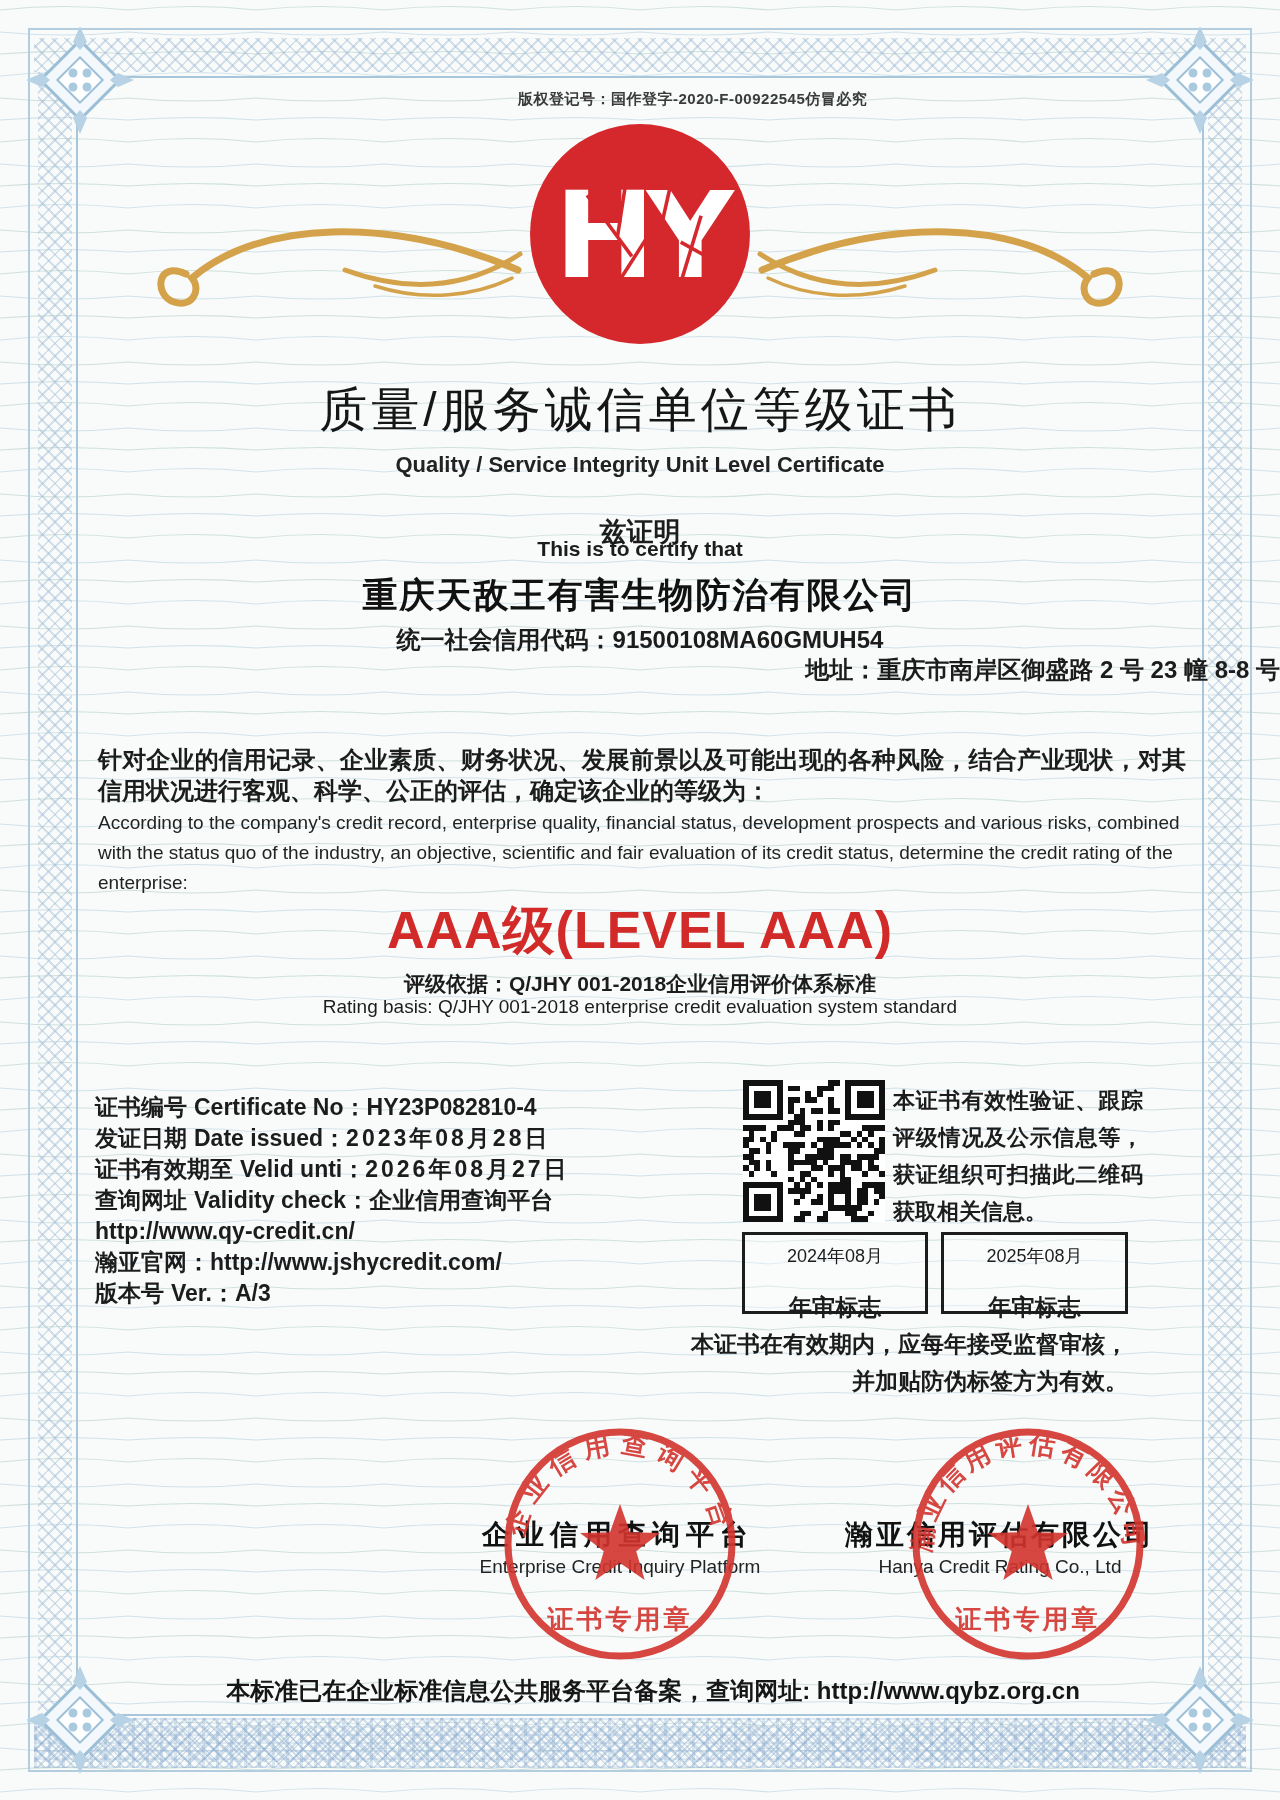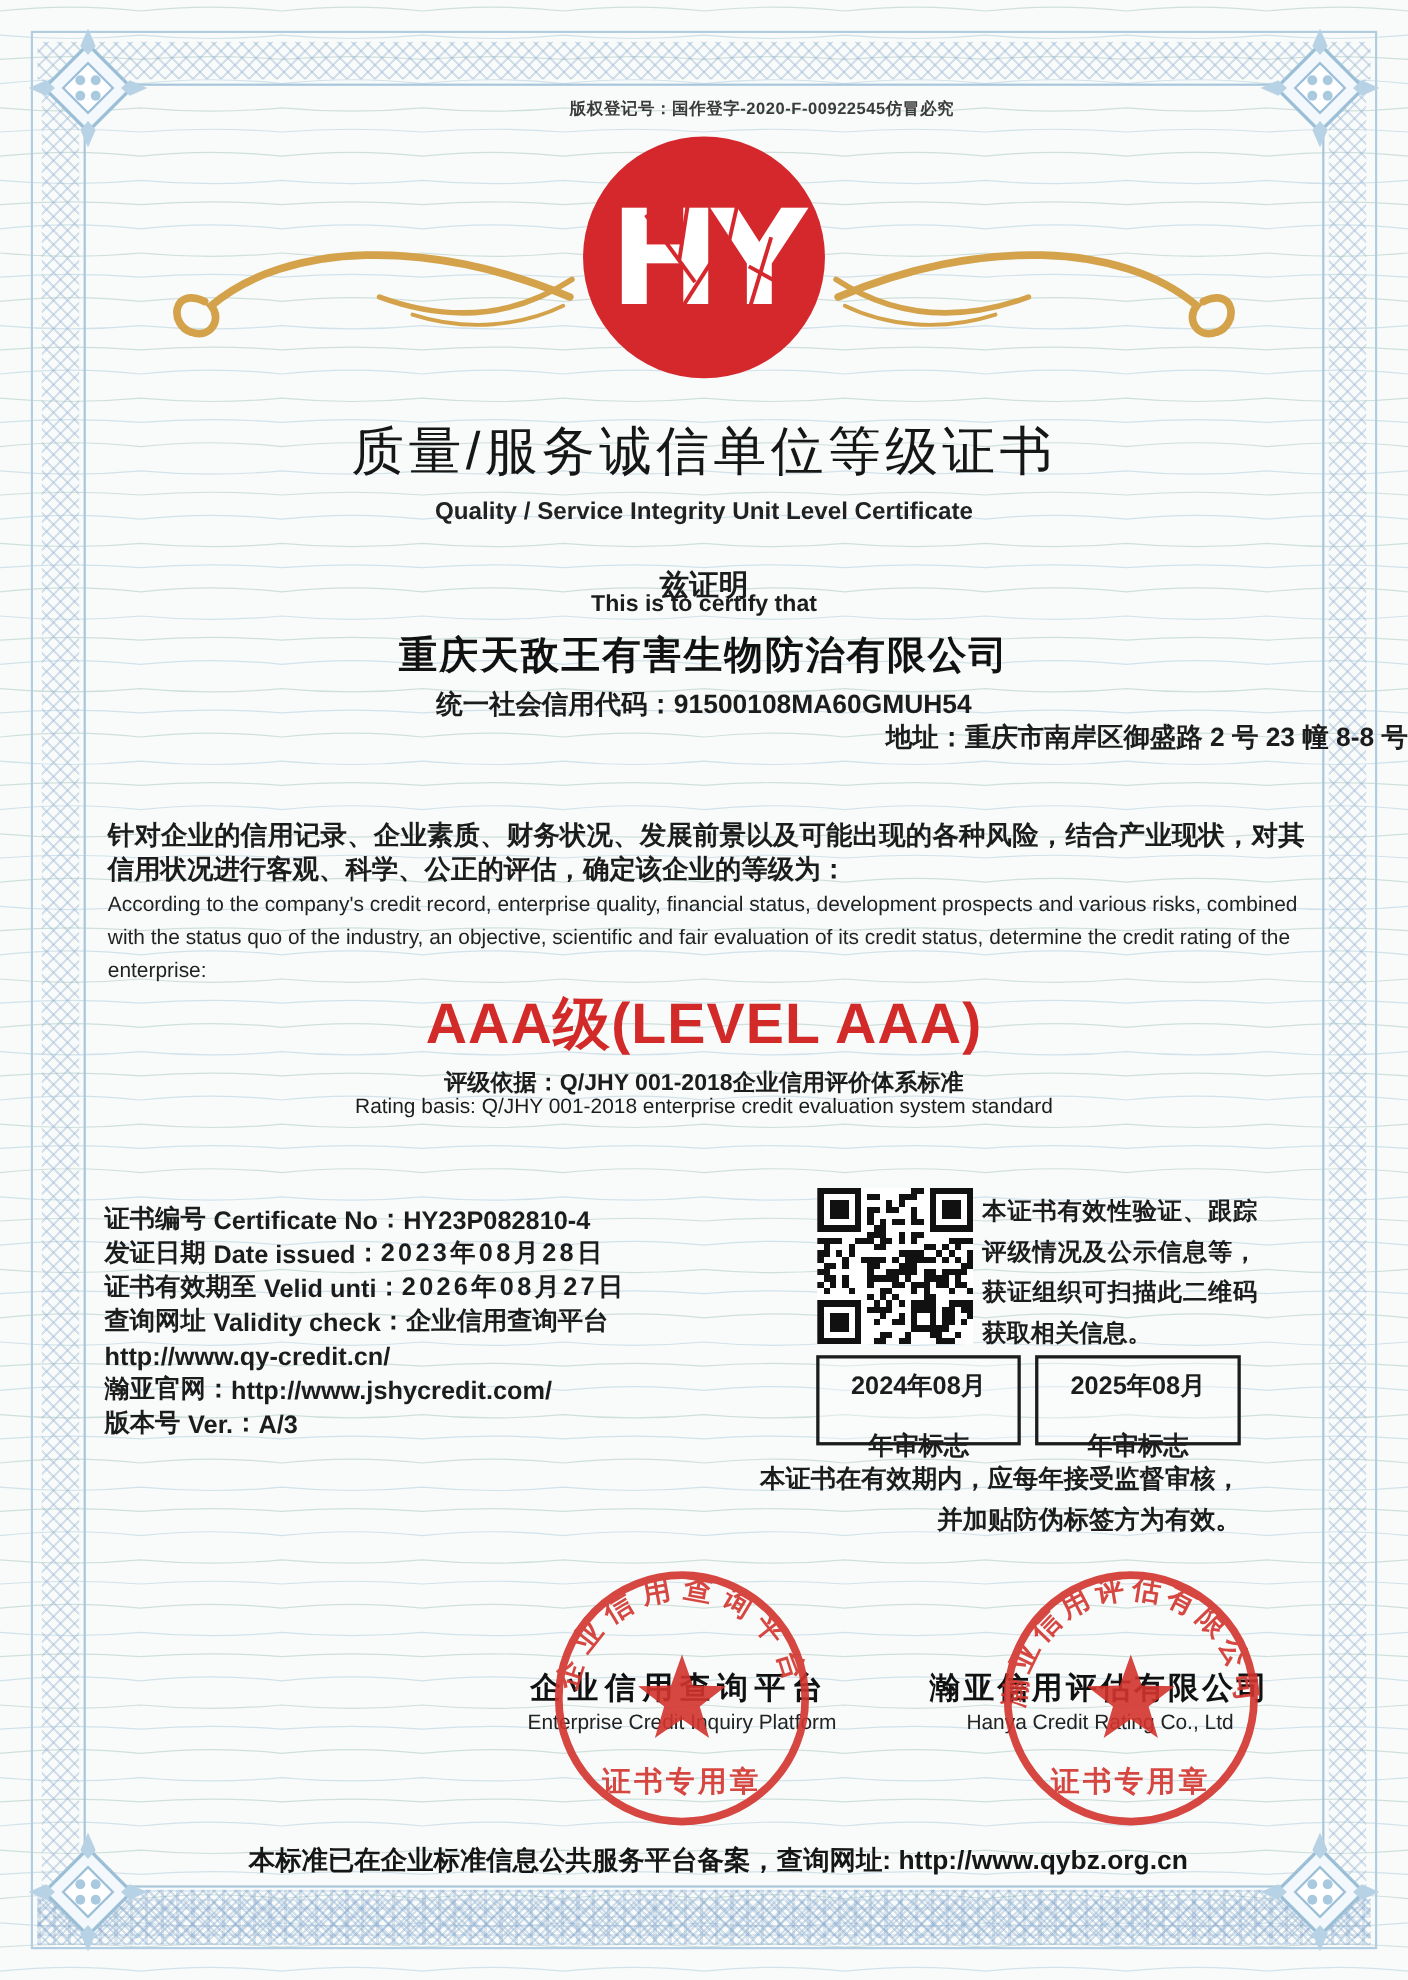--- a/index.html
+++ b/index.html
@@ -29,30 +29,30 @@
   .certify-en{top:537px;font-size:21px;font-weight:600;}
   .company{top:572px;font-size:35px;font-weight:800;letter-spacing:2px;color:#111;}
   .credit{top:624px;font-size:24px;font-weight:600;}
   .addr{top:654px;font-size:24px;font-weight:600;text-align:right;}
   .para-zh{top:744px;left:98px;width:1088px;font-size:24px;line-height:31px;font-weight:600;text-align:justify;}
   .para-en{top:808px;left:98px;width:1088px;font-size:19px;line-height:30px;font-weight:500;color:#222;text-align:left;}
   .rating{top:896px;font-size:52px;font-weight:800;letter-spacing:1px;}
   .basis-zh{top:970px;font-size:21px;font-weight:600;}
   .basis-en{top:996px;font-size:19px;font-weight:500;}
   .details{top:1092px;left:95px;}
-  .d-row{display:flex;align-items:flex-end;height:31px;white-space:nowrap;}
+  .d-row{display:flex;align-items:center;height:31px;white-space:nowrap;}
   .d-zh{font-size:23px;font-weight:600;}
   .d-en{font-size:23px;font-weight:700;margin-left:7px;}
   .d-sep{font-size:23px;font-weight:600;}
   .d-val{font-size:23px;font-weight:600;}
   .d-val.spaced{letter-spacing:3px;}
   .qr-note{top:1082px;left:893px;width:250px;font-size:22px;line-height:37px;font-weight:600;text-align:justify;}
   .annual-box{position:absolute;top:1232px;height:82px;border:3px solid #1d1d1d;background:rgba(255,255,255,.35);
               text-align:center;box-sizing:border-box;}
-  .annual-period{font-size:23px;font-weight:700;margin-top:9px;}
+  .annual-period{font-size:18px;font-weight:400;margin-top:9px;}
   .annual-label{font-size:23px;font-weight:600;margin-top:24px;}
   .validity{top:1326px;left:600px;width:528px;text-align:right;font-size:23px;line-height:37px;font-weight:600;}
   .org-zh{font-size:28px;font-weight:600;letter-spacing:6px;color:#111;white-space:nowrap;}
   .org-en{font-size:19px;font-weight:500;color:#222;white-space:nowrap;}
   .footer{top:1675px;font-size:24px;font-weight:700;color:#161616;padding-left:26px;}
   .seal{position:absolute;width:240px;height:240px;opacity:.9;}
   .seal text{font-weight:700;}
   .ring-text{font-size:26px;fill:#d3342e;letter-spacing:9px;font-weight:700;}
   .seal-bottom{font-size:26px;fill:#d3342e;letter-spacing:3px;font-weight:700;}
 </style>

